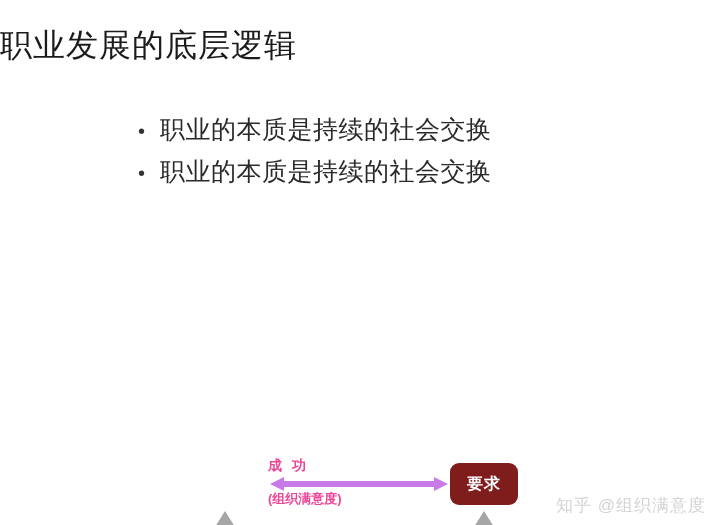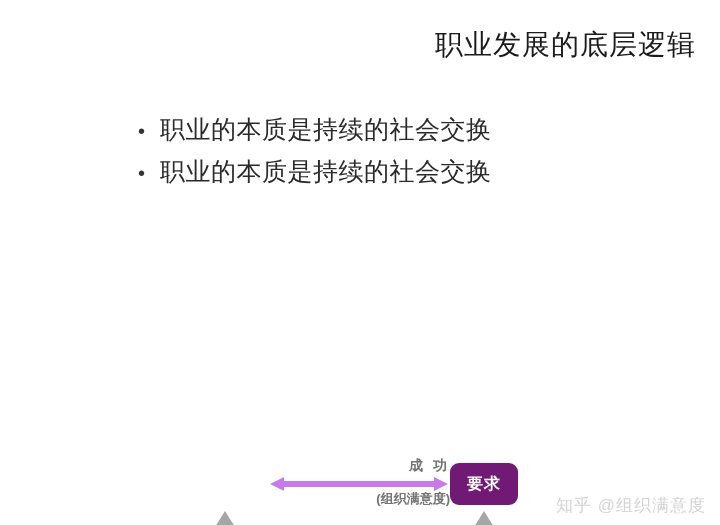--- a/index.html
+++ b/index.html
@@ -15,23 +15,23 @@
     font-family: "Liberation Sans", "DejaVu Sans", sans-serif;
     color: #1a1a1a;
   }
 
   
   .slide-title {
     position: absolute;
     top: 14px;
     left: 0;
     width: 696px;
-    text-align: right;
+    text-align: left;
     font-family: "Liberation Serif", "DejaVu Serif", serif;
-    font-size: 28px;
+    font-size: 32px;
     line-height: 62px;
     letter-spacing: 1px;
     color: #1b1b1b;
     white-space: nowrap;
   }
 
   
   .bullet-list {
     position: absolute;
     top: 112px;
@@ -77,21 +77,21 @@
     display: flex;
     align-items: center;
     justify-content: center;
     color: #ffffff;
     font-size: 16px;
     font-weight: bold;
     letter-spacing: 1px;
     box-sizing: border-box;
   }
   .node.orange { background: #f5920e; }
-  .node.blue   { background: #701a75; }
+  .node.blue   { background: #7f1d1d; }
 
   .node-cap   { left: 191px; top: 238px; }
   .node-req   { left: 450px; top: 238px; }
 
   
   .v-arrow {
     position: absolute;
     width: 24px;
     height: 70px;
   }
@@ -102,23 +102,23 @@
   .h-arrow {
     position: absolute;
     width: 182px;
     height: 18px;
   }
   .ha-top { left: 268px; top: 250px; }
 
   .edge-label {
     position: absolute;
     width: 182px;
-    text-align: right;
+    text-align: left;
     white-space: nowrap;
-    color: #737373;
+    color: #ec4899;
   }
   .edge-label .main {
     font-size: 14px;
     font-weight: bold;
     letter-spacing: 3px;
     line-height: 18px;
   }
   .edge-label .sub {
     font-size: 13px;
     font-weight: bold;

